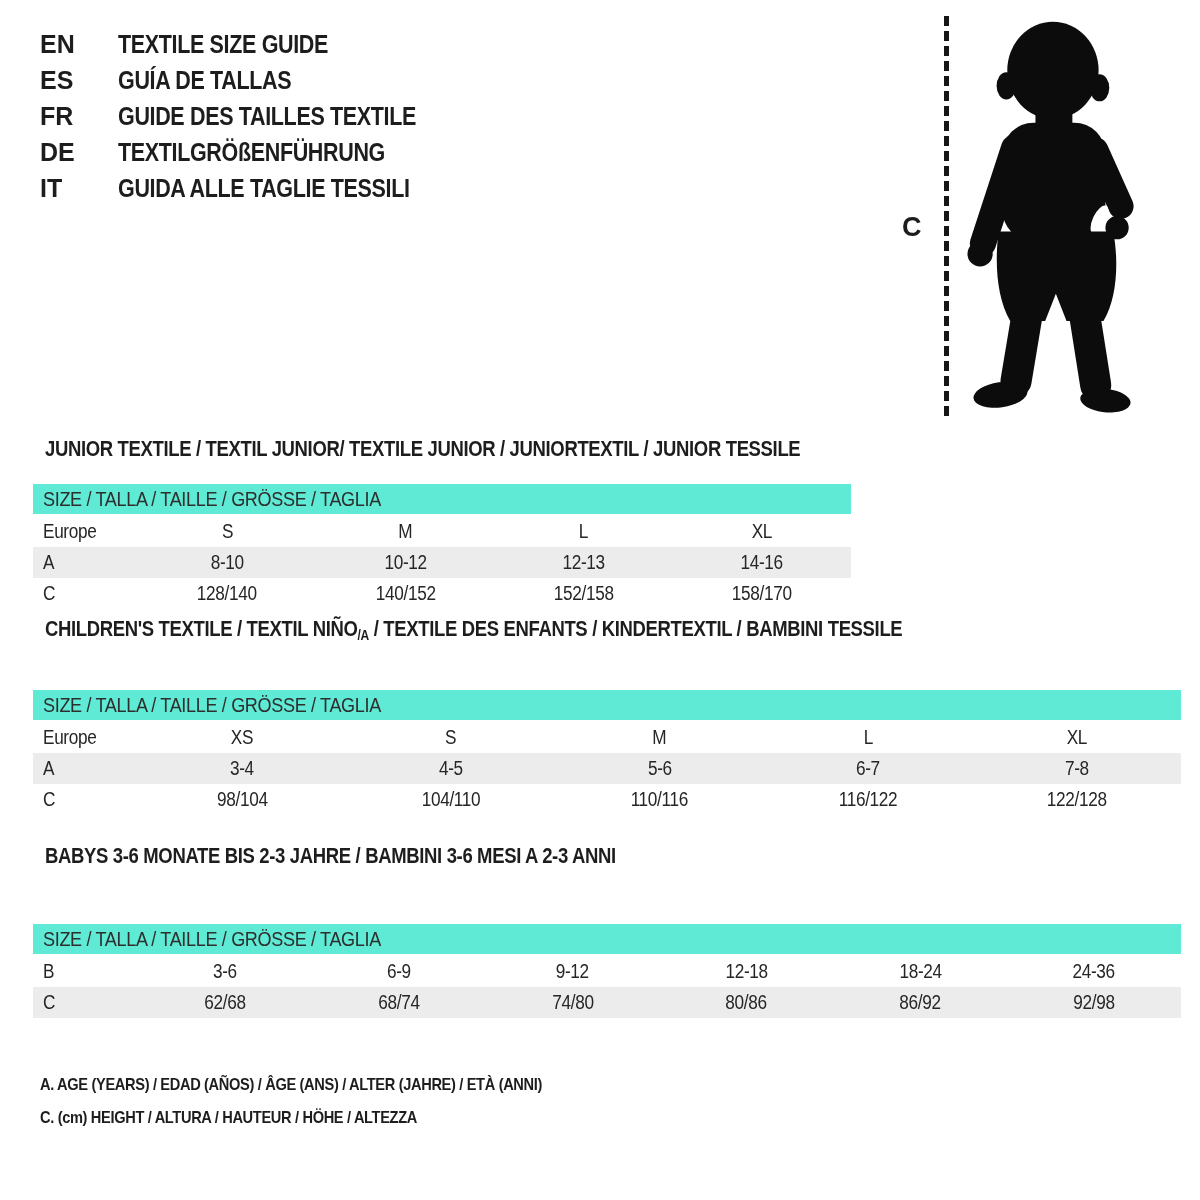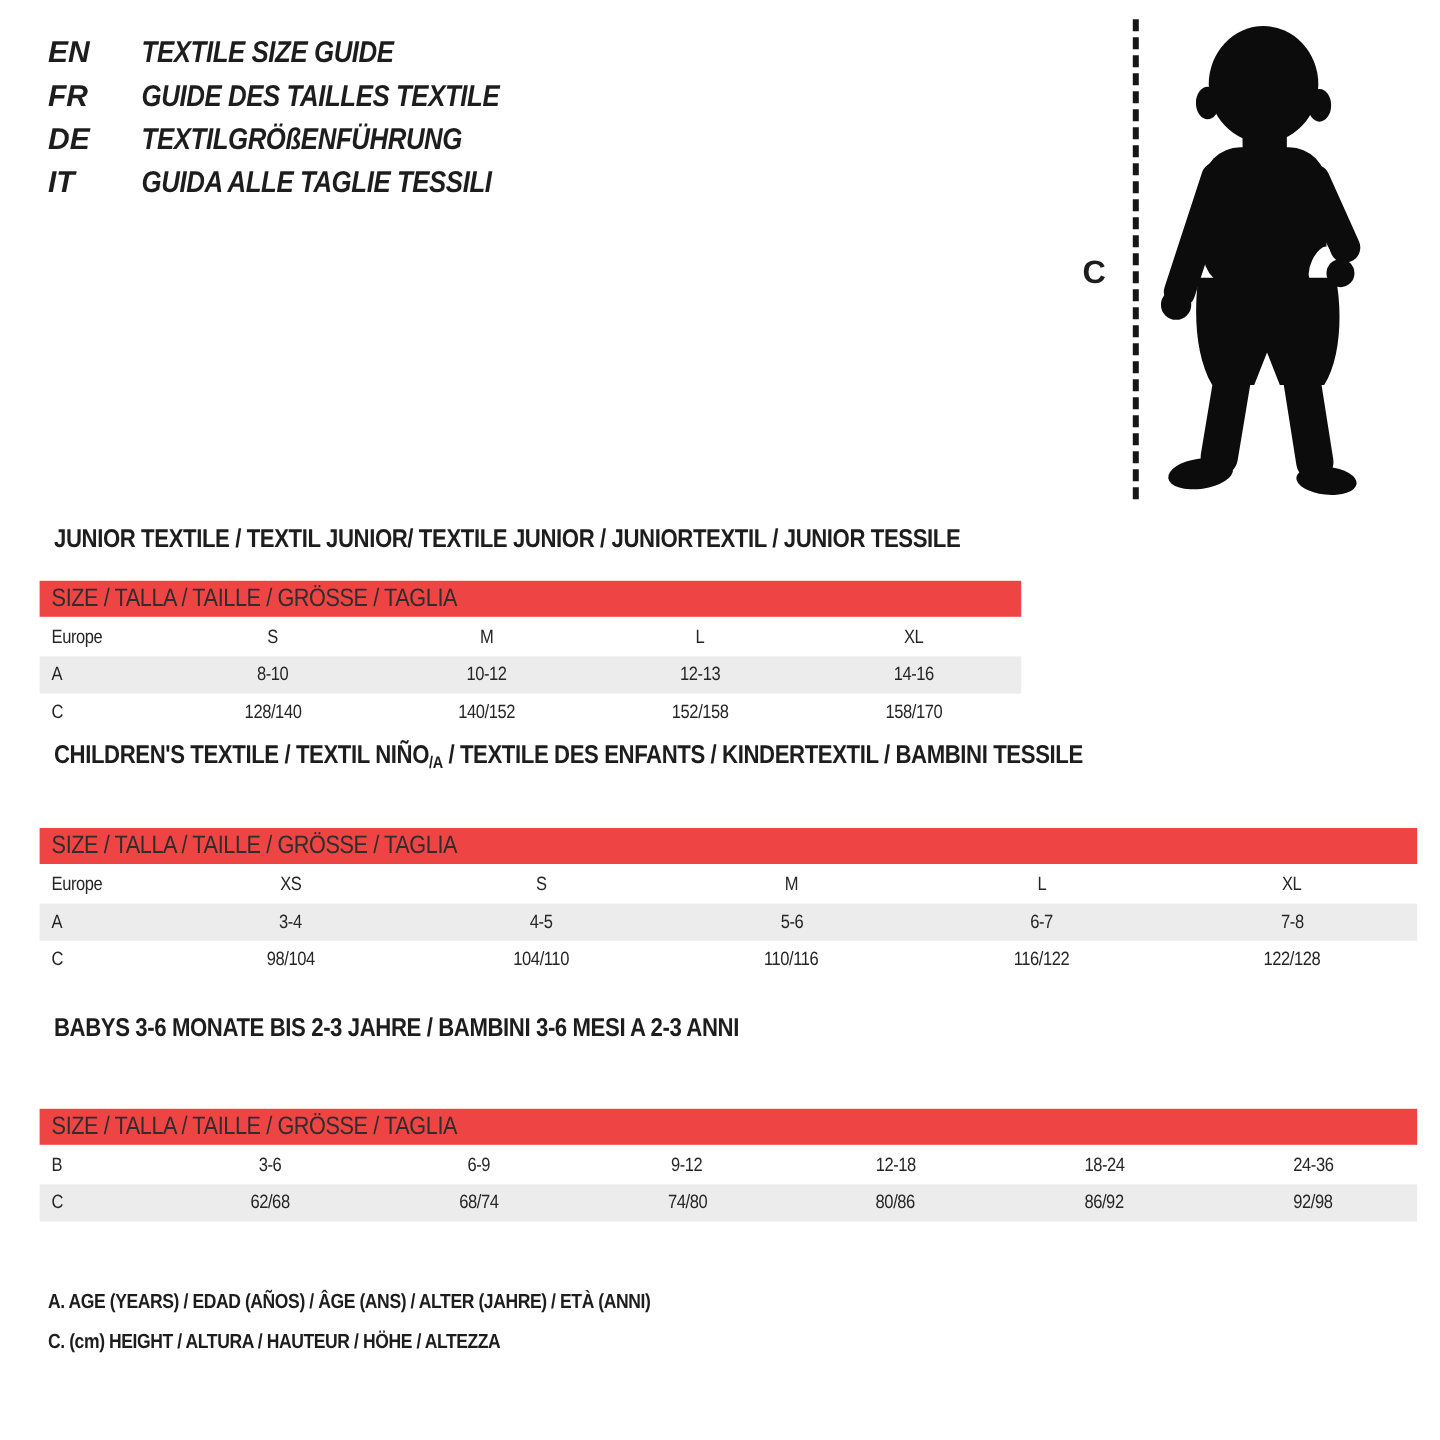--- a/index.html
+++ b/index.html
@@ -8,59 +8,63 @@
     background:#ffffff; color:#1d1d1d;
     font-family:"Liberation Sans", sans-serif;
   }
   .cond { display:inline-block; transform:scaleX(0.86); transform-origin:0 50%;
           white-space:nowrap; letter-spacing:-0.4px; }
   .condc { transform-origin:50% 50%; }
 
   
   .langs { position:absolute; left:40px; top:26px; }
   .lang-row { height:36px; display:flex; align-items:center;
-              font-weight:bold; font-size:25px;font-style:italic; }
+              font-weight:bold; font-size:25px; }
   .lang-code { width:78px; }
 
   
   .dash-line { position:absolute; left:944px; top:16px; height:400px;
                width:0; border-left:5px dashed #161616; }
   .measure-c { position:absolute; left:902px; top:212px;
                font-size:27px; font-weight:bold; }
   .toddler { position:absolute; left:952px; top:12px; }
 
   
   .sec-title { position:absolute; margin:5px; font-weight:bold; font-size:21.5px; }
   .sub-a { font-size:14px; vertical-align:-4px; }
   .title-line { height:34px; }
 
   
   .stable { position:absolute; left:33px; }
   .t-junior { width:818px; }
   .t-wide  { width:1148px; }
-  .size-bar { background:#ef4444; height:30px; line-height:30px;
+  .size-bar { background:#5eead4; height:30px; line-height:30px;
               padding-left:10px; box-sizing:border-box;
               font-size:21px; color:#2e2e2e; margin-bottom:2px; }
-  .trow { display:flex; height:31px; align-items:center; font-size:16px; color:#262626; }
+  .trow { display:flex; height:31px; align-items:center; font-size:20px; color:#262626; }
   .trow.shade { background:#ececec; }
   .tcell { overflow:visible; }
   .tcell.lbl { width:105px; padding-left:10px; box-sizing:border-box; flex:none; }
   .tcell.val { flex:1; text-align:center; }
 
   
   .legend { position:absolute; left:40px; top:1075px; }
   .legend-line { height:33px; font-weight:bold; font-size:17px; }
 </style>
 </head>
 <body>
 
 <header class="langs">
   <div class="lang-row">
     <span class="lang-code">EN</span>
     <span class="cond">TEXTILE SIZE GUIDE</span>
+  </div>
+  <div class="lang-row">
+    <span class="lang-code">ES</span>
+    <span class="cond">GUÍA DE TALLAS</span>
   </div>
   <div class="lang-row">
     <span class="lang-code">FR</span>
     <span class="cond">GUIDE DES TAILLES TEXTILE</span>
   </div>
   <div class="lang-row">
     <span class="lang-code">DE</span>
     <span class="cond">TEXTILGRÖßENFÜHRUNG</span>
   </div>
   <div class="lang-row">

